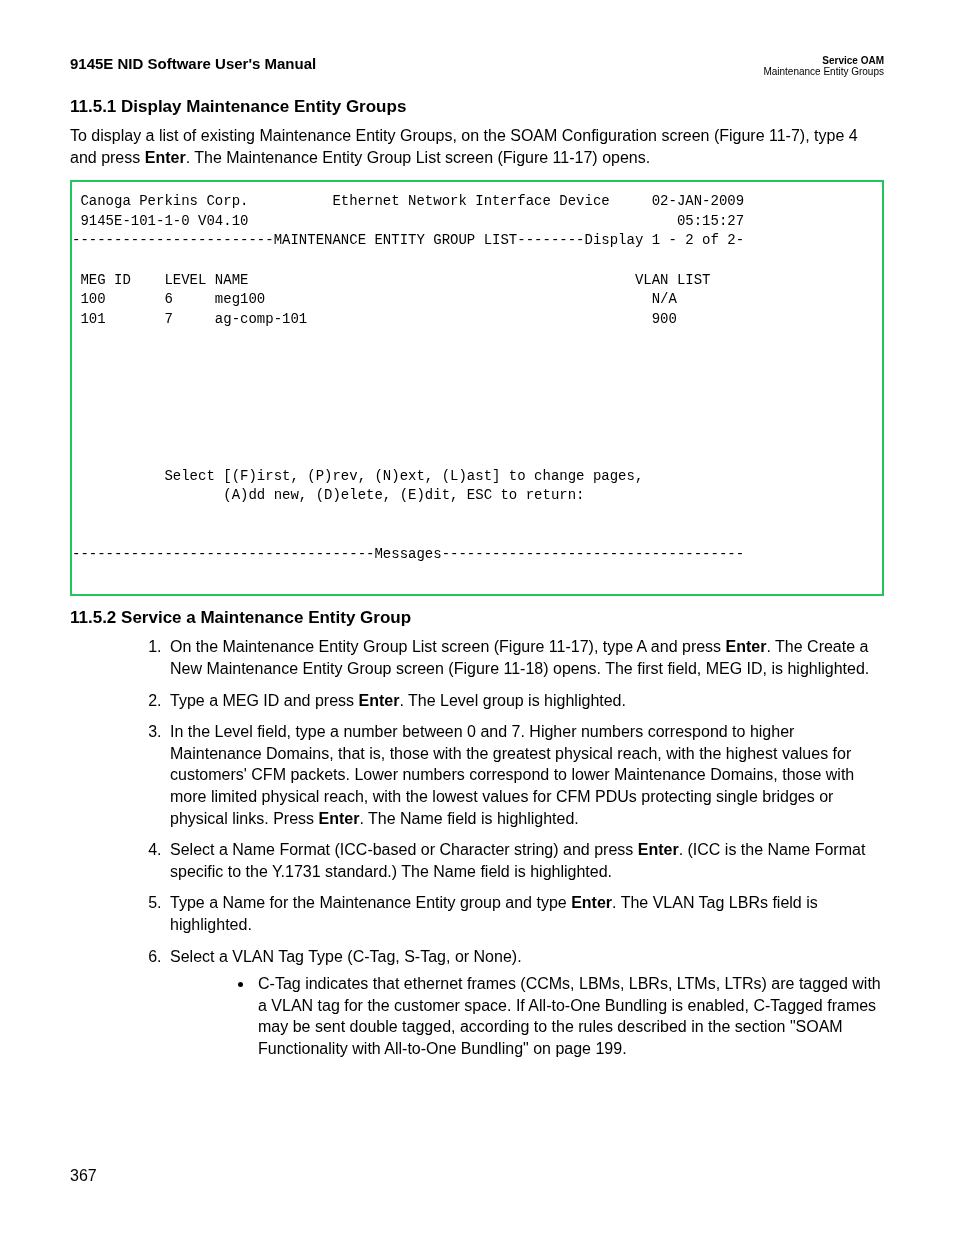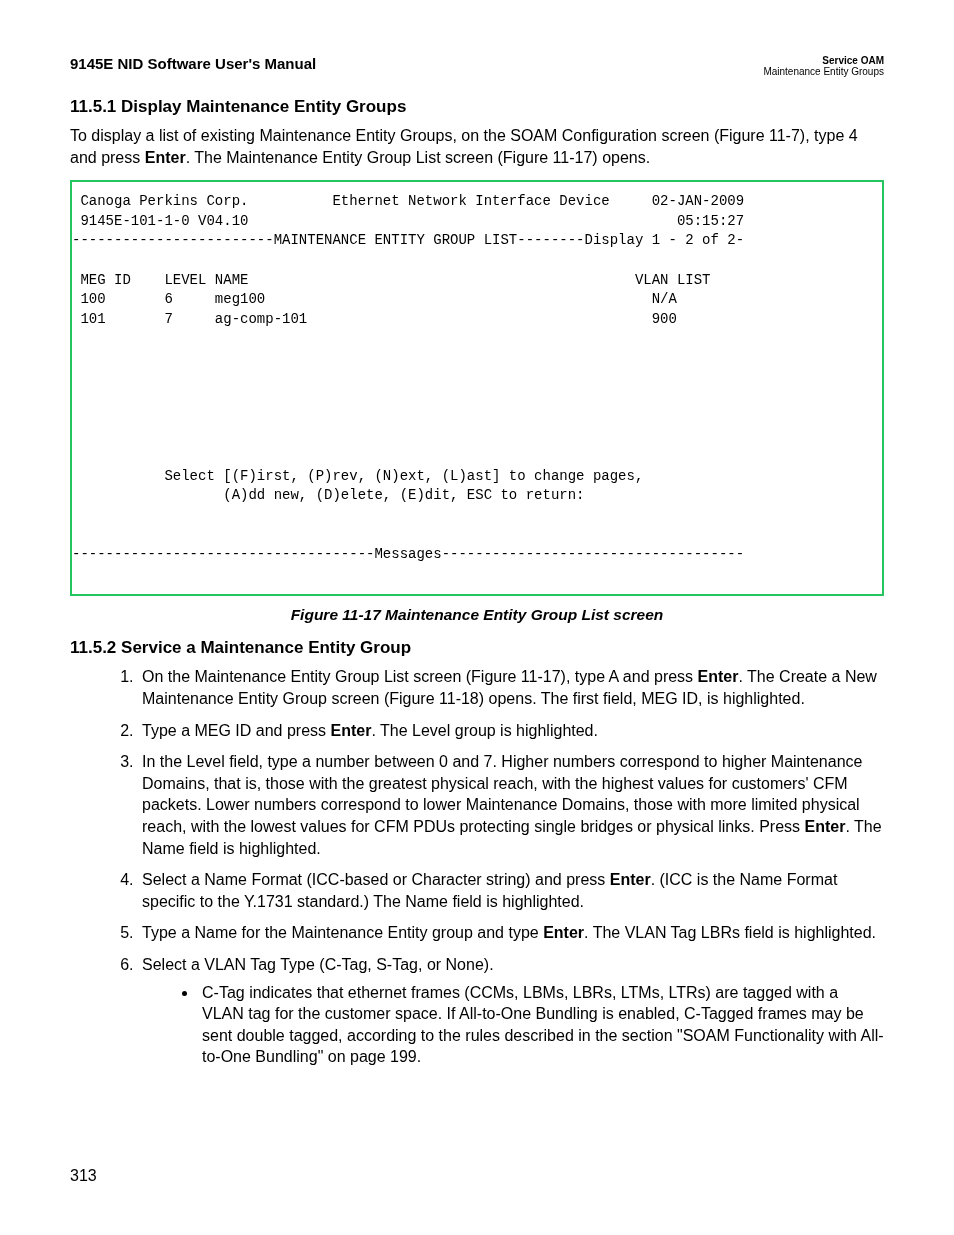--- a/index.html
+++ b/index.html
@@ -64,20 +64,21 @@
   }
   ol.steps {
     margin: 8px 0 0 0;
     padding-left: 68px;
     font-size: 16px;
     line-height: 1.35;
   }
   ol.steps li {
     margin-bottom: 10px;
     padding-left: 4px;
+    margin-left: 28px;
   }
   ul.bullets {
     list-style-type: disc;
     margin: 6px 0 0 0;
     padding-left: 56px;
   }
   ul.bullets li {
     margin-bottom: 8px;
   }
   .page-number {
@@ -119,21 +120,20 @@
 <span> </span>
 <span> </span>
 <span> </span>
 <span> </span>
 <span>           Select [(F)irst, (P)rev, (N)ext, (L)ast] to change pages,</span>
 <span>                  (A)dd new, (D)elete, (E)dit, ESC to return:</span>
 <span> </span>
 <span> </span>
 <span>------------------------------------Messages------------------------------------</span></div>
 
-  <div class="figure-caption">Figure 11-17  Maintenance Entity Group List screen</div>
 
   <h2 class="section-heading">11.5.2  Service a Maintenance Entity Group</h2>
 
   <ol class="steps">
     <li>
       <span>On the Maintenance Entity Group List screen (Figure 11-17), type A and press </span><b>Enter</b><span>. The Create a New Maintenance Entity Group screen (Figure 11-18) opens. The first field, MEG ID, is highlighted.</span>
     </li>
     <li>
       <span>Type a MEG ID and press </span><b>Enter</b><span>. The Level group is highlighted.</span>
     </li>
@@ -147,15 +147,15 @@
       <span>Type a Name for the Maintenance Entity group and type </span><b>Enter</b><span>. The VLAN Tag LBRs field is highlighted.</span>
     </li>
     <li>
       <span>Select a VLAN Tag Type (C-Tag, S-Tag, or None).</span>
       <ul class="bullets">
         <li>C-Tag indicates that ethernet frames (CCMs, LBMs, LBRs, LTMs, LTRs) are tagged with a VLAN tag for the customer space. If All-to-One Bundling is enabled, C-Tagged frames may be sent double tagged, according to the rules described in the section "SOAM Functionality with All-to-One Bundling" on page 199.</li>
       </ul>
     </li>
   </ol>
 
-  <div class="page-number">313</div>
+  <div class="page-number">367</div>
 
 </div>
 
 </body></html>

